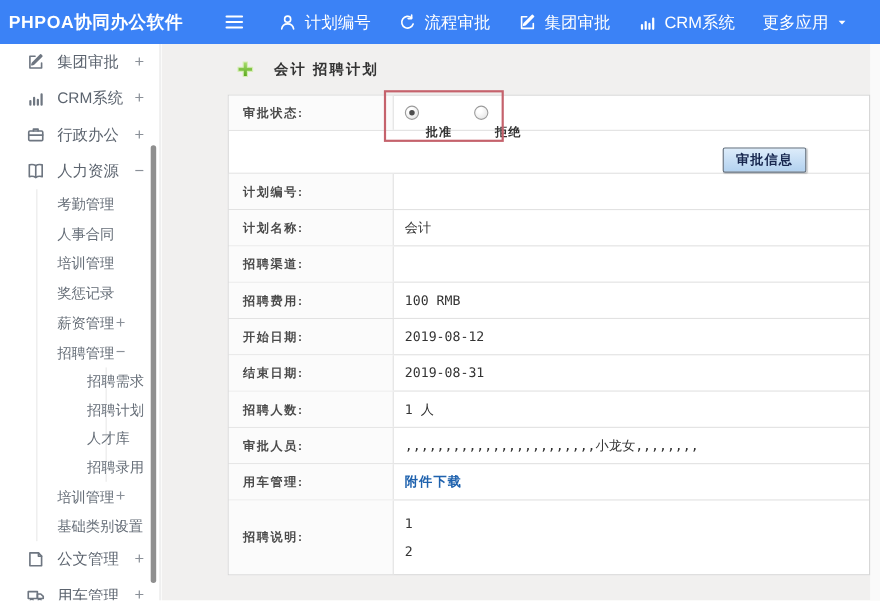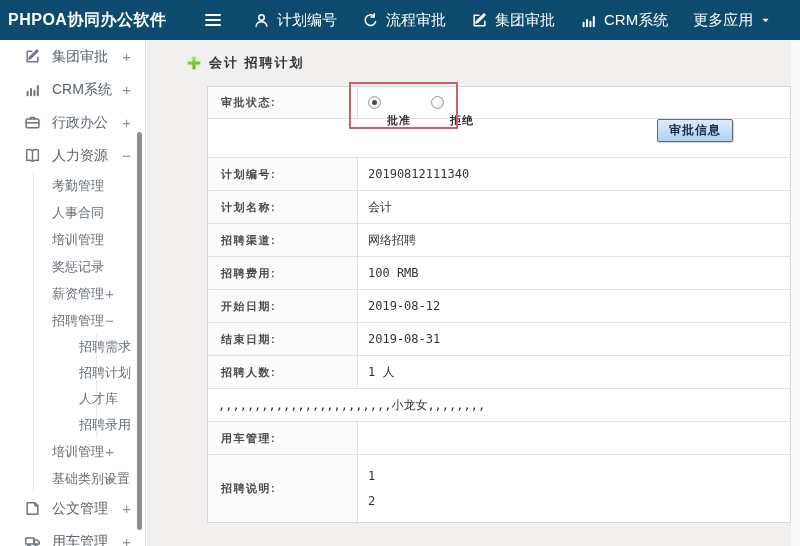--- a/index.html
+++ b/index.html
@@ -5,21 +5,21 @@
   * { margin:0; padding:0; box-sizing:border-box; }
   html,body { width:800px; height:546px; }
   body {
     position:relative; overflow:hidden; background:#fff;
     font-family:"Liberation Sans","DejaVu Sans",sans-serif;
   }
 
   
   .navbar {
     position:absolute; left:0; top:0; width:800px; height:40px;
-    background:#0c4a6e; color:#fff; display:flex; align-items:center;
+    background:#3b82f6; color:#fff; display:flex; align-items:center;
   }
   .brand { margin-left:8px; width:190px; font-size:16px; font-weight:bold; letter-spacing:.5px; white-space:nowrap; }
   .hamburger { width:16px; height:12px; display:flex; flex-direction:column; justify-content:space-between; cursor:pointer; margin-left:7px; }
   .hamburger span { display:block; height:2.4px; background:#fff; border-radius:1px; }
   .nav-menu { display:flex; margin-left:32px; align-items:center; }
   .nav-item { display:flex; align-items:center; gap:7px; font-size:15px; margin-right:25px; cursor:pointer; white-space:nowrap; }
   .nav-item .icon { width:17px; height:17px; display:inline-flex; }
   .nav-item .icon svg { width:100%; height:100%; }
   .nav-item.more .icon { width:11px; height:11px; }
 
@@ -39,37 +39,37 @@
   .side-item.lvl2 .expand { right:31px; }
   .side-item .lbl { white-space:nowrap; overflow:hidden; }
   .indent-guide { position:absolute; width:1px; background:#e9e9e9; }
   .guide-a { left:33px; top:132px; height:320px; }
   .guide-b { left:96px; top:294px; height:104px; }
   .side-scrollbar { position:absolute; left:137px; top:92px; width:5px; height:398px; background:#8f8f8f; border-radius:3px; }
 
   
   .content { position:absolute; left:147px; top:40px; width:653px; height:506px; background:#f1f0ef; }
   .right-strip { position:absolute; right:0; top:0; width:9px; height:506px; background:#fafafa; }
-  .page-header { position:absolute; left:39px; top:11px; height:24px; display:flex; align-items:center; gap:7px; }
+  .page-header { position:absolute; left:68px; top:11px; height:24px; display:flex; align-items:center; gap:18px; }
   .page-header .plus { width:16px; height:16px; display:inline-flex; }
   .page-title { font-size:13px; font-weight:bold; color:#333; letter-spacing:2px; white-space:pre; }
 
   
   .form-table { position:absolute; left:60px; top:46px; width:584px; background:#fff; border:1px solid #d7d7d7; }
   .trow { display:flex; border-bottom:1px solid #e2e2e2; }
   .trow:last-child { border-bottom:none; }
   .cell-label {
     width:150px; flex:none; border-right:1px solid #e2e2e2; background:#fbfbfb;
     display:flex; align-items:center; padding-left:13px;
     font-size:11px; font-weight:bold; color:#4a4a4a; letter-spacing:1.5px; white-space:nowrap;text-align:right;
   }
   .cell-value { flex:1; display:flex; align-items:center; padding-left:10px;
     font-size:12px; color:#333; font-family:"DejaVu Sans Mono","Liberation Mono",monospace; }
   .row-approval { height:32px; }
-  .row-button { height:39px; align-items:flex-start; justify-content:flex-end; padding-right:57px; }
+  .row-button { height:39px; align-items:flex-end; justify-content:flex-end; padding-right:57px; }
   .row-std { height:33px; }
   .row-multi { height:67px; }
   .row-multi .cell-value { flex-direction:column; align-items:flex-start; justify-content:center; gap:11px; }
   .attach-link { color:#1f62ae; font-weight:bold; font-size:12px; text-decoration:none; letter-spacing:1px; cursor:pointer; }
 
   
   .radio-group { display:flex; align-items:center; gap:8px; }
   .radio-group .opt { display:flex; align-items:center; gap:6px; margin-right:12px; }
   .radio { width:13px; height:13px; border-radius:50%; border:1px solid #9b9b9b;
     background:radial-gradient(circle at 35% 30%, #fff 20%, #e3e3e3 90%); position:relative; cursor:pointer; flex:none; }
@@ -288,51 +288,53 @@
       </div>
     </div>
 
     <div class="trow row-button">
       <button class="approve-info-btn">审批信息</button>
     </div>
 
     <div id="form-rows">
         <div class="trow row-std">
           <div class="cell-label">计划编号:</div>
-          <div class="cell-value">20190812111340</div>
         </div>
         <div class="trow row-std">
           <div class="cell-label">计划名称:</div>
           <div class="cell-value">会计</div>
         </div>
         <div class="trow row-std">
           <div class="cell-label">招聘渠道:</div>
-          <div class="cell-value">网络招聘</div>
         </div>
         <div class="trow row-std">
           <div class="cell-label">招聘费用:</div>
           <div class="cell-value">100 RMB</div>
         </div>
         <div class="trow row-std">
           <div class="cell-label">开始日期:</div>
           <div class="cell-value">2019-08-12</div>
         </div>
         <div class="trow row-std">
           <div class="cell-label">结束日期:</div>
           <div class="cell-value">2019-08-31</div>
         </div>
         <div class="trow row-std">
           <div class="cell-label">招聘人数:</div>
           <div class="cell-value">1 人</div>
         </div>
         <div class="trow row-std">
+          <div class="cell-label">审批人员:</div>
           <div class="cell-value">,,,,,,,,,,,,,,,,,,,,,,,,小龙女,,,,,,,,</div>
         </div>
         <div class="trow row-std">
           <div class="cell-label">用车管理:</div>
+          <div class="cell-value">
+            <a class="attach-link">附件下载</a>
+          </div>
         </div>
         <div class="trow row-multi">
           <div class="cell-label">招聘说明:</div>
           <div class="cell-value">
             <div>1</div>
             <div>2</div>
           </div>
         </div>
       </div>
   </div>

